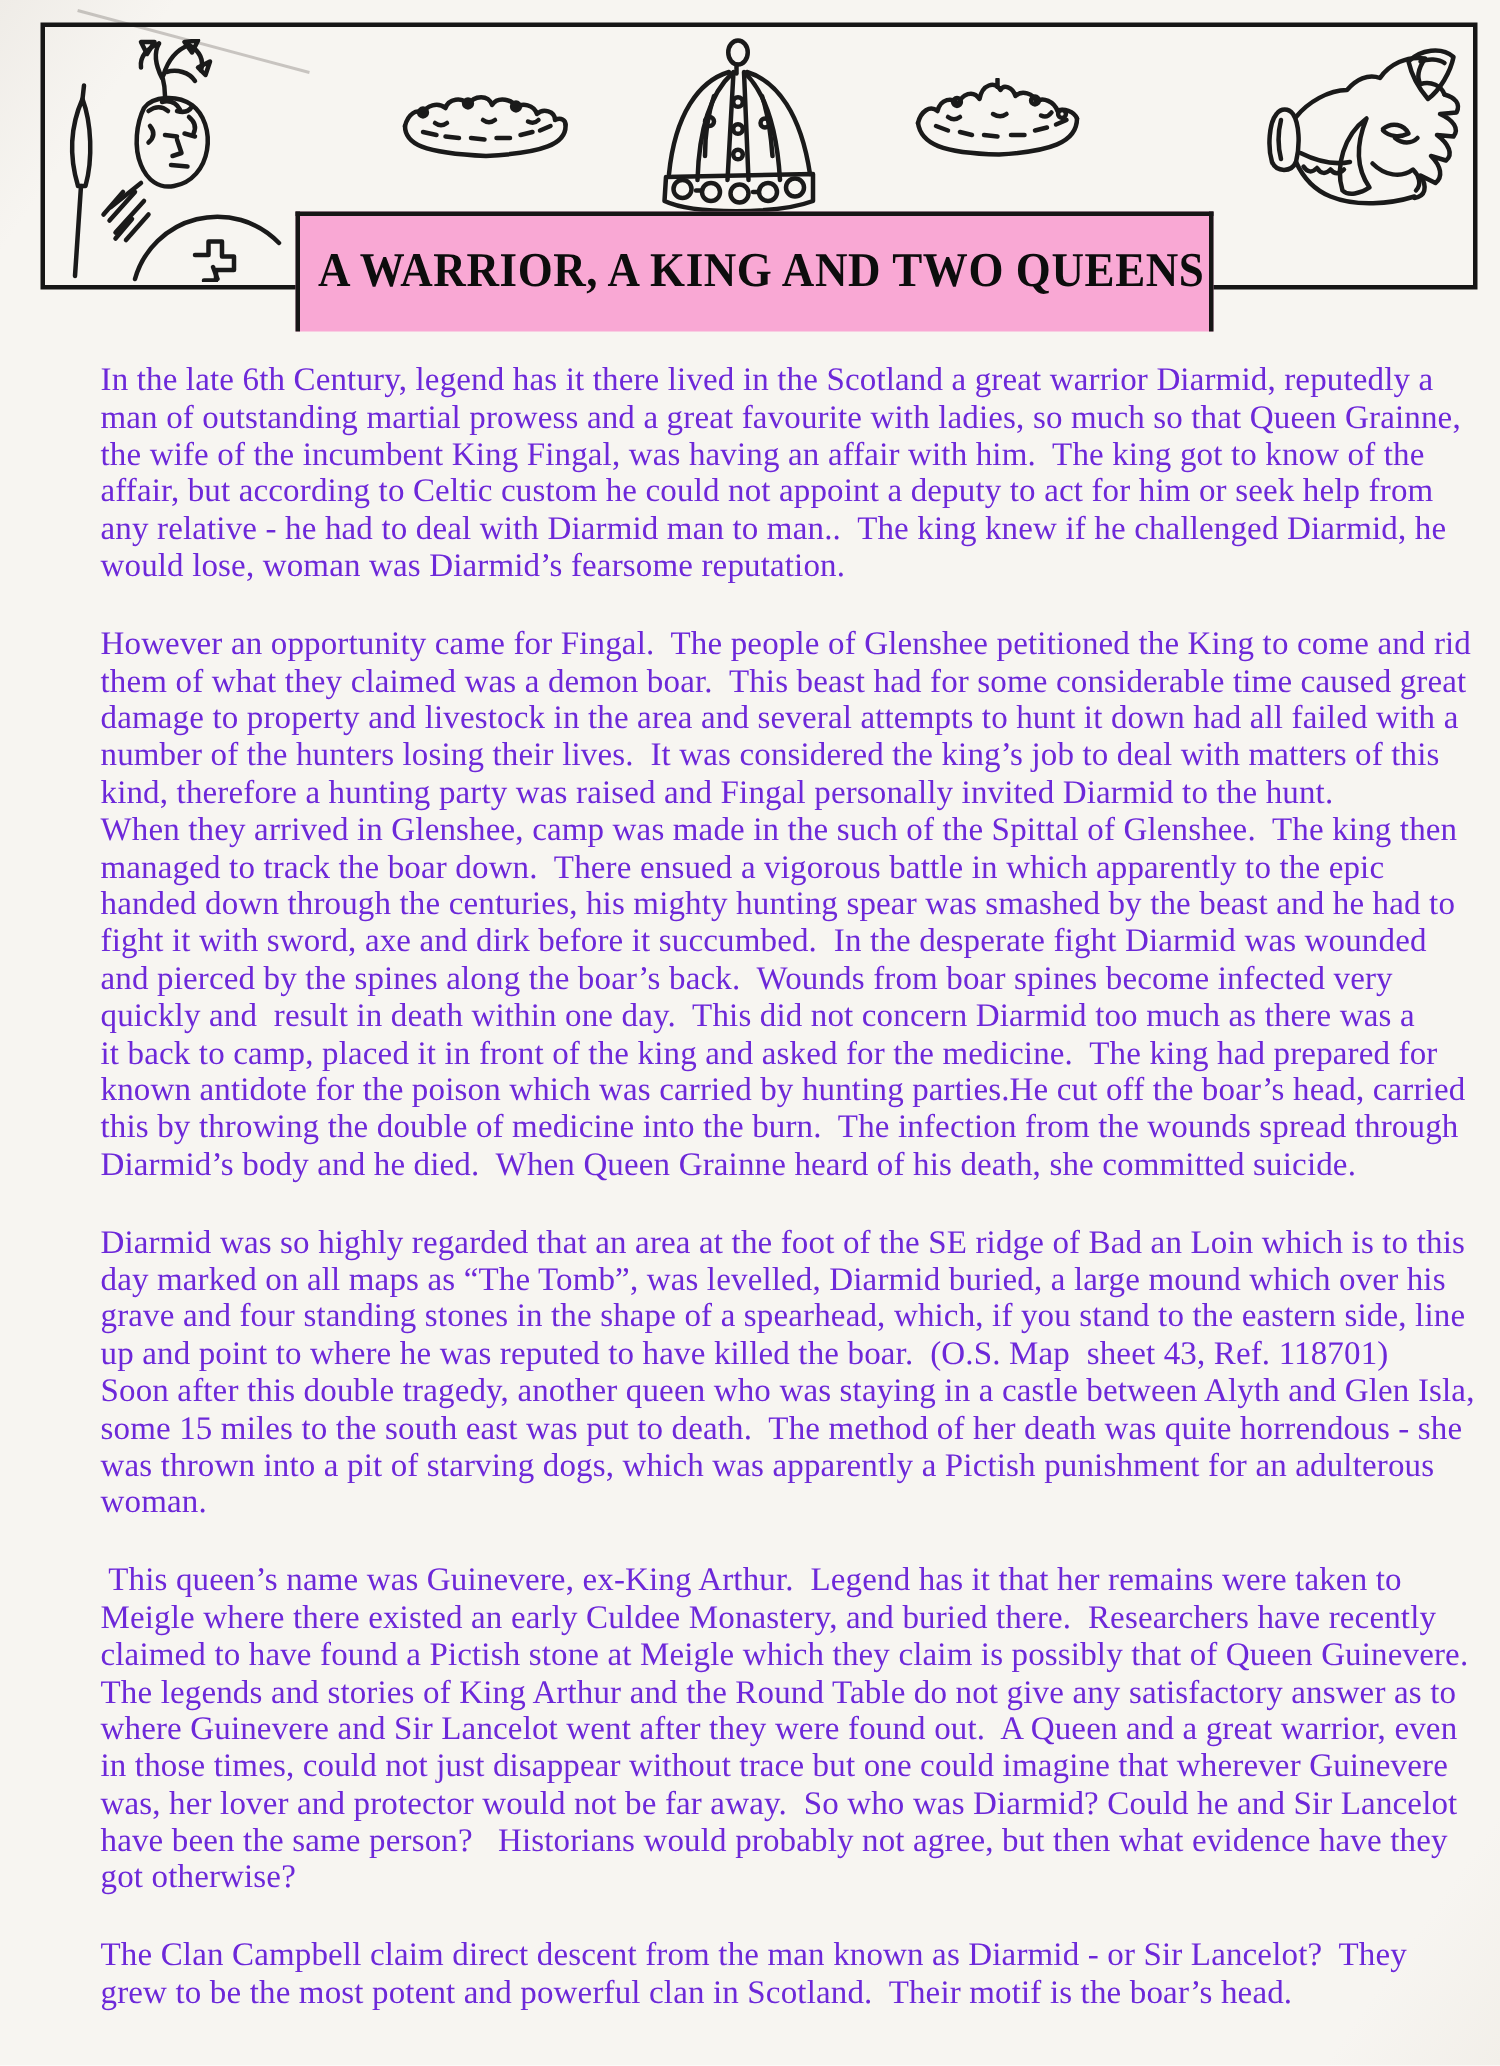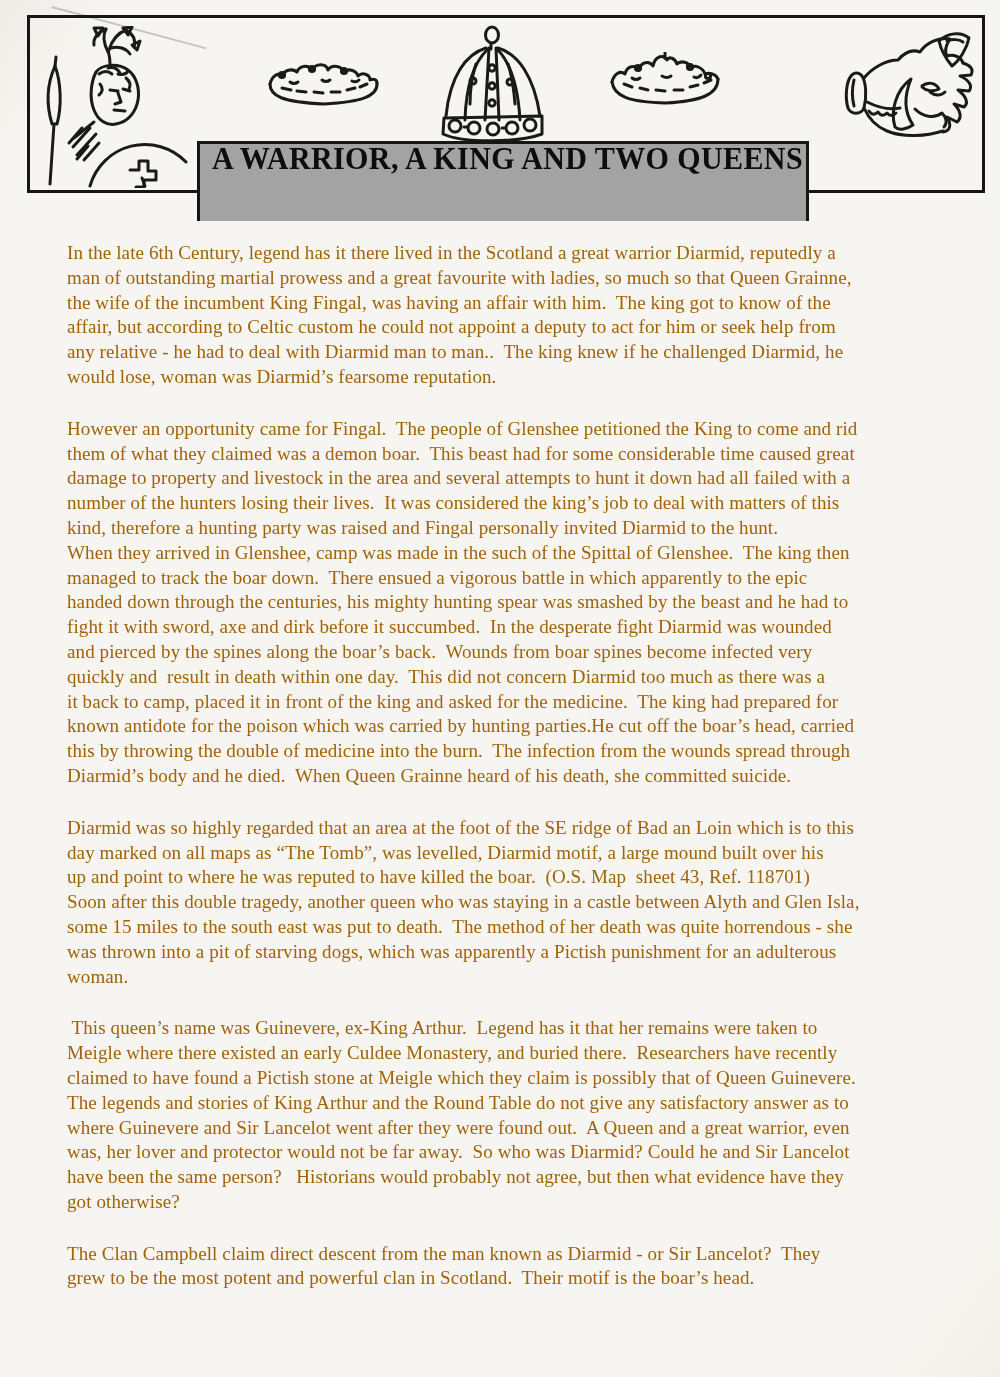--- a/index.html
+++ b/index.html
@@ -12,37 +12,37 @@
   .scratch{
     position:absolute;left:52px;top:6px;width:160px;height:2px;
     background:#8d8a84;opacity:.45;transform:rotate(15deg);transform-origin:left top;
   }
   .frame{
     position:absolute;left:27px;top:15px;width:952px;height:172px;
     border:3px solid #161616;
   }
   .title-box{
     position:absolute;left:197px;top:141px;width:606px;height:77px;
-    background:#a3a3a3;border:3px solid #161616;border-bottom:none;
-    z-index:3;display:flex;align-items:flex-start;
+    background:#f9a8d4;border:3px solid #161616;border-bottom:none;
+    z-index:3;display:flex;align-items:center;
   }
   .title-text{
     font-weight:bold;font-size:30px;line-height:1;letter-spacing:.4px;
     color:#0d0d0d;white-space:nowrap;padding:0 0 1px 12px;
     transform:scaleY(1.08);transform-origin:bottom left;
   }
   .illus{position:absolute;z-index:2;}
   .sketch path,.sketch circle,.sketch ellipse{
     stroke:#1a1a1a;fill:none;stroke-width:3;stroke-linecap:round;stroke-linejoin:round;
   }
   .doc-body{position:absolute;left:67px;top:241px;width:900px;z-index:1;}
   .paragraph{margin:0 0 27px 0;}
   .text-line{
-    white-space:pre;font-size:19px;line-height:24.8px;
-    letter-spacing:.1px;color:#a16207;
+    white-space:pre;font-size:22px;line-height:24.8px;
+    letter-spacing:.1px;color:#6d28d9;
   }
 </style>
 </head>
 <body>
 
 <div class="scratch"></div>
 
 <div class="frame"></div>
 
 <svg class="illus sketch" style="left:36px;top:26px;" width="152" height="162" viewBox="0 0 152 162" aria-label="hand-drawn warrior head with plumed helmet, spear and round shield">
@@ -196,33 +196,35 @@
       <div class="text-line">fight it with sword, axe and dirk before it succumbed.  In the desperate fight Diarmid was wounded</div>
       <div class="text-line">and pierced by the spines along the boar’s back.  Wounds from boar spines become infected very</div>
       <div class="text-line">quickly and  result in death within one day.  This did not concern Diarmid too much as there was a</div>
       <div class="text-line">it back to camp, placed it in front of the king and asked for the medicine.  The king had prepared for</div>
       <div class="text-line">known antidote for the poison which was carried by hunting parties.He cut off the boar’s head, carried</div>
       <div class="text-line">this by throwing the double of medicine into the burn.  The infection from the wounds spread through</div>
       <div class="text-line">Diarmid’s body and he died.  When Queen Grainne heard of his death, she committed suicide.</div>
     </div>
   <div class="paragraph">
       <div class="text-line">Diarmid was so highly regarded that an area at the foot of the SE ridge of Bad an Loin which is to this</div>
-      <div class="text-line">day marked on all maps as “The Tomb”, was levelled, Diarmid motif, a large mound built over his</div>
+      <div class="text-line">day marked on all maps as “The Tomb”, was levelled, Diarmid buried, a large mound which over his</div>
+      <div class="text-line">grave and four standing stones in the shape of a spearhead, which, if you stand to the eastern side, line</div>
       <div class="text-line">up and point to where he was reputed to have killed the boar.  (O.S. Map  sheet 43, Ref. 118701)</div>
       <div class="text-line">Soon after this double tragedy, another queen who was staying in a castle between Alyth and Glen Isla,</div>
       <div class="text-line">some 15 miles to the south east was put to death.  The method of her death was quite horrendous - she</div>
       <div class="text-line">was thrown into a pit of starving dogs, which was apparently a Pictish punishment for an adulterous</div>
       <div class="text-line">woman.</div>
     </div>
   <div class="paragraph">
       <div class="text-line"> This queen’s name was Guinevere, ex-King Arthur.  Legend has it that her remains were taken to</div>
       <div class="text-line">Meigle where there existed an early Culdee Monastery, and buried there.  Researchers have recently</div>
       <div class="text-line">claimed to have found a Pictish stone at Meigle which they claim is possibly that of Queen Guinevere.</div>
       <div class="text-line">The legends and stories of King Arthur and the Round Table do not give any satisfactory answer as to</div>
       <div class="text-line">where Guinevere and Sir Lancelot went after they were found out.  A Queen and a great warrior, even</div>
+      <div class="text-line">in those times, could not just disappear without trace but one could imagine that wherever Guinevere</div>
       <div class="text-line">was, her lover and protector would not be far away.  So who was Diarmid? Could he and Sir Lancelot</div>
       <div class="text-line">have been the same person?   Historians would probably not agree, but then what evidence have they</div>
       <div class="text-line">got otherwise?</div>
     </div>
   <div class="paragraph">
       <div class="text-line">The Clan Campbell claim direct descent from the man known as Diarmid - or Sir Lancelot?  They</div>
       <div class="text-line">grew to be the most potent and powerful clan in Scotland.  Their motif is the boar’s head.</div>
     </div>
 </div>
 

